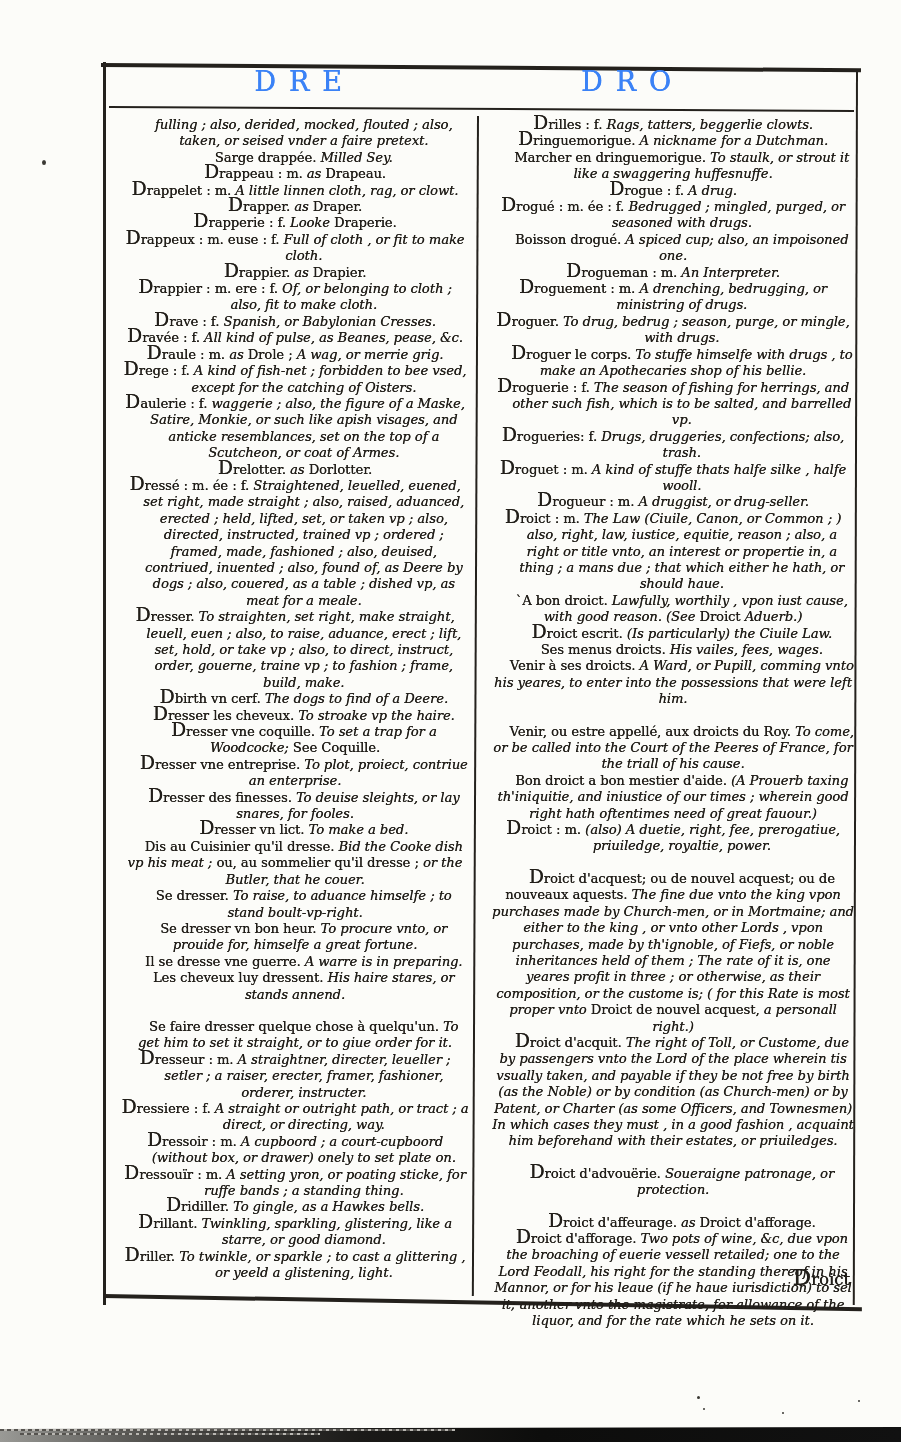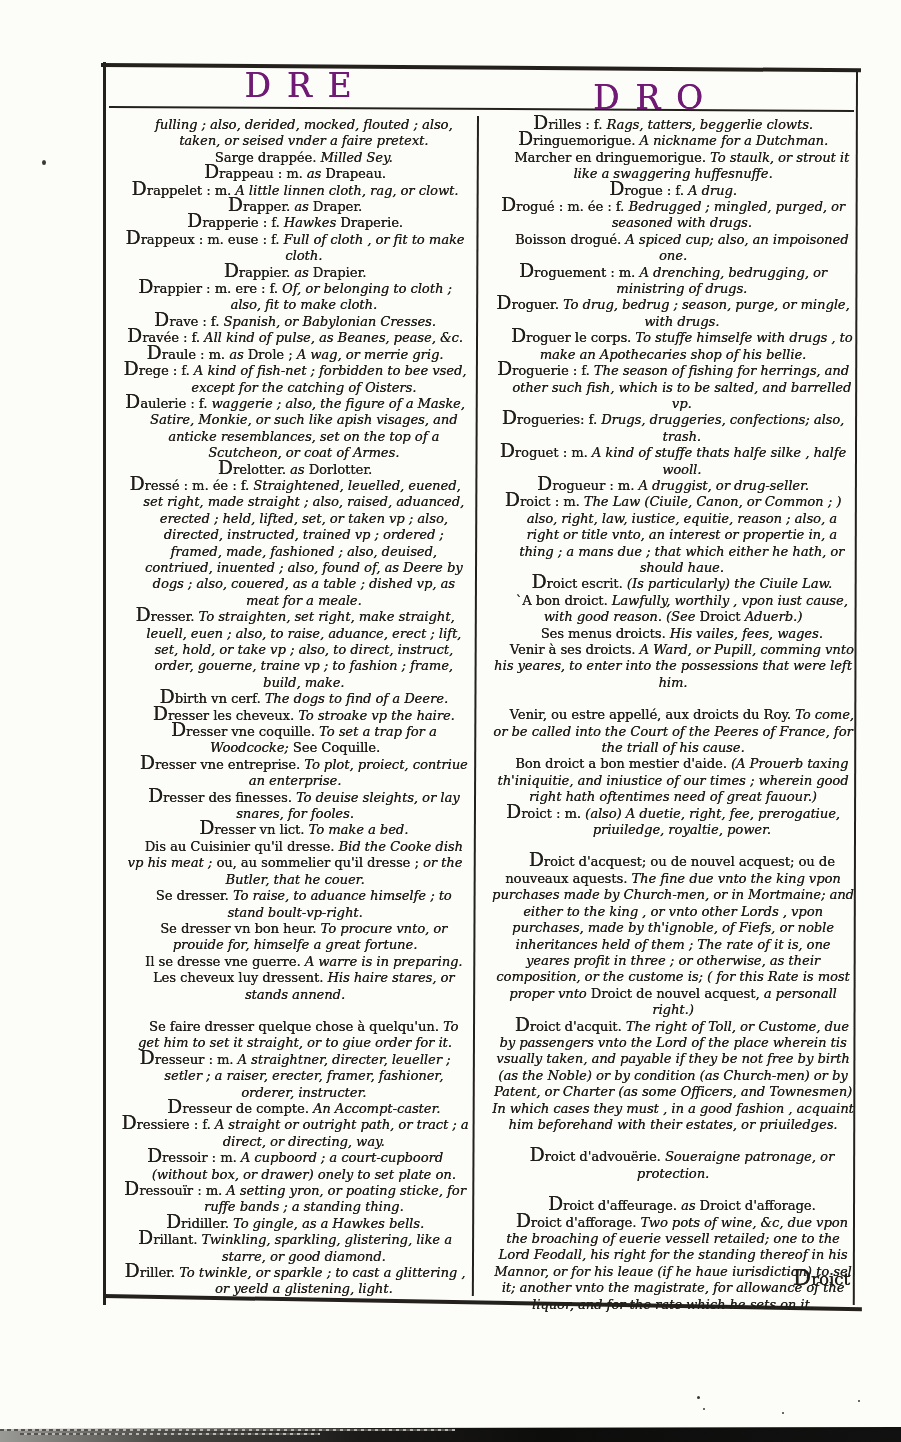--- a/index.html
+++ b/index.html
@@ -13,25 +13,25 @@
   
   #border-top{left:101px;top:63px;width:760px;height:4px;transform:rotate(0.4deg);transform-origin:left center;}
   #header-rule{left:109px;top:106px;width:745px;height:2px;transform:rotate(0.3deg);transform-origin:left center;}
   #border-left{left:103px;top:62px;width:3px;height:1243px;}
   #border-right{left:856px;top:71px;width:2px;height:1234px;transform:rotate(0.15deg);transform-origin:top center;}
   #border-bottom{left:104px;top:1294px;width:758px;height:4px;transform:rotate(1deg);transform-origin:left center;}
   #column-divider{left:477px;top:116px;width:2px;height:1180px;transform:rotate(0.25deg);transform-origin:top center;}
   
   .running-head{
     position:absolute;top:66px;width:280px;text-align:center;
-    font-size:33px;letter-spacing:0.48em;text-indent:0.48em;
-    color:#701a75;text-shadow:0.4px 0 0 currentColor;
+    font-size:27px;letter-spacing:0.48em;text-indent:0.48em;
+    color:#3b82f6;text-shadow:0.4px 0 0 currentColor;
   }
   #header-left{left:158px;}
-  #header-right{left:508px;margin-top:12px;}
+  #header-right{left:486px;}
   
   .col{
     position:absolute;top:117px;
     font-size:13px;line-height:16.4px;
     text-shadow:0.25px 0 0 currentColor;
     text-align:center;
   }
   #col-left{left:121px;width:348px;}
   #col-right{left:492px;width:362px;}
   .para{margin:0;padding:0;}
@@ -71,21 +71,21 @@
 
 <div class="running-head" id="header-left">DRE</div>
 <div class="running-head" id="header-right">DRO</div>
 
 <div class="col" id="col-left">
     <p class="para cont"><span class="s-i">fulling ; also, derided, mocked, flouted ; also, taken, or seised vnder a faire pretext.</span></p>
     <p class="para sub"><span class="s-r">Sarge drappée. </span><span class="s-i">Milled Sey.</span></p>
     <p class="para entry"><span class="s-c">D</span><span class="s-r">rappeau : m. </span><span class="s-i">as </span><span class="s-r">Drapeau.</span></p>
     <p class="para entry"><span class="s-c">D</span><span class="s-r">rappelet : m. </span><span class="s-i">A little linnen cloth, rag, or clowt.</span></p>
     <p class="para entry"><span class="s-c">D</span><span class="s-r">rapper. </span><span class="s-i">as </span><span class="s-r">Draper.</span></p>
-    <p class="para entry"><span class="s-c">D</span><span class="s-r">rapperie : f. </span><span class="s-i">Hawkes </span><span class="s-r">Draperie.</span></p>
+    <p class="para entry"><span class="s-c">D</span><span class="s-r">rapperie : f. </span><span class="s-i">Looke </span><span class="s-r">Draperie.</span></p>
     <p class="para entry"><span class="s-c">D</span><span class="s-r">rappeux : m. euse : f. </span><span class="s-i">Full of cloth , or fit to make cloth.</span></p>
     <p class="para entry"><span class="s-c">D</span><span class="s-r">rappier. </span><span class="s-i">as </span><span class="s-r">Drapier.</span></p>
     <p class="para entry"><span class="s-c">D</span><span class="s-r">rappier : m. ere : f. </span><span class="s-i">Of, or belonging to cloth ; also, fit to make cloth.</span></p>
     <p class="para entry"><span class="s-c">D</span><span class="s-r">rave : f. </span><span class="s-i">Spanish, or Babylonian Cresses.</span></p>
     <p class="para entry"><span class="s-c">D</span><span class="s-r">ravée : f. </span><span class="s-i">All kind of pulse, as Beanes, pease, &amp;c.</span></p>
     <p class="para entry"><span class="s-c">D</span><span class="s-r">raule : m. </span><span class="s-i">as </span><span class="s-r">Drole ; </span><span class="s-i">A wag, or merrie grig.</span></p>
     <p class="para entry"><span class="s-c">D</span><span class="s-r">rege : f. </span><span class="s-i">A kind of fish-net ; forbidden to bee vsed, except for the catching of Oisters.</span></p>
     <p class="para entry"><span class="s-c">D</span><span class="s-r">aulerie : f. </span><span class="s-i">waggerie ; also, the figure of a Maske, Satire, Monkie, or such like apish visages, and anticke resemblances, set on the top of a Scutcheon, or coat of Armes.</span></p>
     <p class="para entry"><span class="s-c">D</span><span class="s-r">relotter. </span><span class="s-i">as </span><span class="s-r">Dorlotter.</span></p>
     <p class="para entry"><span class="s-c">D</span><span class="s-r">ressé : m. ée : f. </span><span class="s-i">Straightened, leuelled, euened, set right, made straight ; also, raised, aduanced, erected ; held, lifted, set, or taken vp ; also, directed, instructed, trained vp ; ordered ; framed, made, fashioned ; also, deuised, contriued, inuented ; also, found of, as Deere by dogs ; also, couered, as a table ; dished vp, as meat for a meale.</span></p>
@@ -96,45 +96,45 @@
     <p class="para sub"><span class="s-c">D</span><span class="s-r">resser vne entreprise. </span><span class="s-i">To plot, proiect, contriue an enterprise.</span></p>
     <p class="para sub"><span class="s-c">D</span><span class="s-r">resser des finesses. </span><span class="s-i">To deuise sleights, or lay snares, for fooles.</span></p>
     <p class="para sub"><span class="s-c">D</span><span class="s-r">resser vn lict. </span><span class="s-i">To make a bed.</span></p>
     <p class="para sub"><span class="s-r">Dis au Cuisinier qu'il dresse. </span><span class="s-i">Bid the Cooke dish vp his meat ; </span><span class="s-r">ou, au sommelier qu'il dresse ; </span><span class="s-i">or the Butler, that he couer.</span></p>
     <p class="para sub"><span class="s-r">Se dresser. </span><span class="s-i">To raise, to aduance himselfe ; to stand boult-vp-right.</span></p>
     <p class="para sub"><span class="s-r">Se dresser vn bon heur. </span><span class="s-i">To procure vnto, or prouide for, himselfe a great fortune.</span></p>
     <p class="para sub"><span class="s-r">Il se dresse vne guerre. </span><span class="s-i">A warre is in preparing.</span></p>
     <p class="para sub"><span class="s-r">Les cheveux luy dressent. </span><span class="s-i">His haire stares, or stands annend.</span></p>
     <p class="para sub gap"><span class="s-r">Se faire dresser quelque chose à quelqu'un. </span><span class="s-i">To get him to set it straight, or to giue order for it.</span></p>
     <p class="para entry"><span class="s-c">D</span><span class="s-r">resseur : m. </span><span class="s-i">A straightner, directer, leueller ; setler ; a raiser, erecter, framer, fashioner, orderer, instructer.</span></p>
-    <p class="para sub"><span class="s-c">D</span><span class="s-r">resseur de compte. </span><span class="s-i">An Accompt-caster.</span></p>
     <p class="para entry"><span class="s-c">D</span><span class="s-r">ressiere : f. </span><span class="s-i">A straight or outright path, or tract ; a direct, or directing, way.</span></p>
     <p class="para entry"><span class="s-c">D</span><span class="s-r">ressoir : m. </span><span class="s-i">A cupboord ; a court-cupboord (without box, or drawer) onely to set plate on.</span></p>
     <p class="para entry"><span class="s-c">D</span><span class="s-r">ressouïr : m. </span><span class="s-i">A setting yron, or poating sticke, for ruffe bands ; a standing thing.</span></p>
     <p class="para entry"><span class="s-c">D</span><span class="s-r">ridiller. </span><span class="s-i">To gingle, as a Hawkes bells.</span></p>
     <p class="para entry"><span class="s-c">D</span><span class="s-r">rillant. </span><span class="s-i">Twinkling, sparkling, glistering, like a starre, or good diamond.</span></p>
     <p class="para entry"><span class="s-c">D</span><span class="s-r">riller. </span><span class="s-i">To twinkle, or sparkle ; to cast a glittering , or yeeld a glistening, light.</span></p>
   </div>
 <div class="col" id="col-right">
     <p class="para entry"><span class="s-c">D</span><span class="s-r">rilles : f. </span><span class="s-i">Rags, tatters, beggerlie clowts.</span></p>
     <p class="para entry"><span class="s-c">D</span><span class="s-r">ringuemorigue. </span><span class="s-i">A nickname for a Dutchman.</span></p>
     <p class="para sub"><span class="s-r">Marcher en dringuemorigue. </span><span class="s-i">To staulk, or strout it like a swaggering huffesnuffe.</span></p>
     <p class="para entry"><span class="s-c">D</span><span class="s-r">rogue : f. </span><span class="s-i">A drug.</span></p>
     <p class="para entry"><span class="s-c">D</span><span class="s-r">rogué : m. ée : f. </span><span class="s-i">Bedrugged ; mingled, purged, or seasoned with drugs.</span></p>
     <p class="para sub"><span class="s-r">Boisson drogué. </span><span class="s-i">A spiced cup; also, an impoisoned one.</span></p>
+    <p class="para entry"><span class="s-c">D</span><span class="s-r">rogueman : m. </span><span class="s-i">An Interpreter.</span></p>
     <p class="para entry"><span class="s-c">D</span><span class="s-r">roguement : m. </span><span class="s-i">A drenching, bedrugging, or ministring of drugs.</span></p>
     <p class="para entry"><span class="s-c">D</span><span class="s-r">roguer. </span><span class="s-i">To drug, bedrug ; season, purge, or mingle, with drugs.</span></p>
     <p class="para sub"><span class="s-c">D</span><span class="s-r">roguer le corps. </span><span class="s-i">To stuffe himselfe with drugs , to make an Apothecaries shop of his bellie.</span></p>
     <p class="para entry"><span class="s-c">D</span><span class="s-r">roguerie : f. </span><span class="s-i">The season of fishing for herrings, and other such fish, which is to be salted, and barrelled vp.</span></p>
     <p class="para entry"><span class="s-c">D</span><span class="s-r">rogueries: f. </span><span class="s-i">Drugs, druggeries, confections; also, trash.</span></p>
     <p class="para entry"><span class="s-c">D</span><span class="s-r">roguet : m. </span><span class="s-i">A kind of stuffe thats halfe silke , halfe wooll.</span></p>
     <p class="para entry"><span class="s-c">D</span><span class="s-r">rogueur : m. </span><span class="s-i">A druggist, or drug-seller.</span></p>
     <p class="para entry"><span class="s-c">D</span><span class="s-r">roict : m. </span><span class="s-i">The Law (Ciuile, Canon, or Common ; ) also, right, law, iustice, equitie, reason ; also, a right or title vnto, an interest or propertie in, a thing ; a mans due ; that which either he hath, or should haue.</span></p>
+    <p class="para sub"><span class="s-r">`A bon droict. </span><span class="s-i">Lawfully, worthily , vpon iust cause, with good reason. (See </span><span class="s-r">Droict </span><span class="s-i">Aduerb.)</span></p>
     <p class="para sub"><span class="s-c">D</span><span class="s-r">roict escrit. </span><span class="s-i">(Is particularly) the Ciuile Law.</span></p>
-    <p class="para sub"><span class="s-r">`A bon droict. </span><span class="s-i">Lawfully, worthily , vpon iust cause, with good reason. (See </span><span class="s-r">Droict </span><span class="s-i">Aduerb.)</span></p>
     <p class="para sub"><span class="s-r">Ses menus droicts. </span><span class="s-i">His vailes, fees, wages.</span></p>
     <p class="para sub"><span class="s-r">Venir à ses droicts. </span><span class="s-i">A Ward, or Pupill, comming vnto his yeares, to enter into the possessions that were left him.</span></p>
     <p class="para sub gap"><span class="s-r">Venir, ou estre appellé, aux droicts du Roy. </span><span class="s-i">To come, or be called into the Court of the Peeres of France, for the triall of his cause.</span></p>
     <p class="para sub"><span class="s-r">Bon droict a bon mestier d'aide. </span><span class="s-i">(A Prouerb taxing th'iniquitie, and iniustice of our times ; wherein good right hath oftentimes need of great fauour.)</span></p>
     <p class="para entry"><span class="s-c">D</span><span class="s-r">roict : m. </span><span class="s-i">(also) A duetie, right, fee, prerogatiue, priuiledge, royaltie, power.</span></p>
     <p class="para sub gap"><span class="s-c">D</span><span class="s-r">roict d'acquest; ou de nouvel acquest; ou de nouveaux aquests. </span><span class="s-i">The fine due vnto the king vpon purchases made by Church-men, or in Mortmaine; and either to the king , or vnto other Lords , vpon purchases, made by th'ignoble, of Fiefs, or noble inheritances held of them ; The rate of it is, one yeares profit in three ; or otherwise, as their composition, or the custome is; ( for this Rate is most proper vnto </span><span class="s-r">Droict de nouvel acquest, </span><span class="s-i">a personall right.)</span></p>
     <p class="para sub"><span class="s-c">D</span><span class="s-r">roict d'acquit. </span><span class="s-i">The right of Toll, or Custome, due by passengers vnto the Lord of the place wherein tis vsually taken, and payable if they be not free by birth (as the Noble) or by condition (as Church-men) or by Patent, or Charter (as some Officers, and Townesmen) In which cases they must , in a good fashion , acquaint him beforehand with their estates, or priuiledges.</span></p>
     <p class="para sub gap"><span class="s-c">D</span><span class="s-r">roict d'advouërie. </span><span class="s-i">Soueraigne patronage, or protection.</span></p>
     <p class="para sub gap"><span class="s-c">D</span><span class="s-r">roict d'affeurage. </span><span class="s-i">as </span><span class="s-r">Droict d'afforage.</span></p>
     <p class="para sub"><span class="s-c">D</span><span class="s-r">roict d'afforage. </span><span class="s-i">Two pots of wine, &amp;c, due vpon the broaching of euerie vessell retailed; one to the Lord Feodall, his right for the standing thereof in his Mannor, or for his leaue (if he haue iurisdiction) to sel it; another vnto the magistrate, for allowance of the liquor, and for the rate which he sets on it.</span></p>

